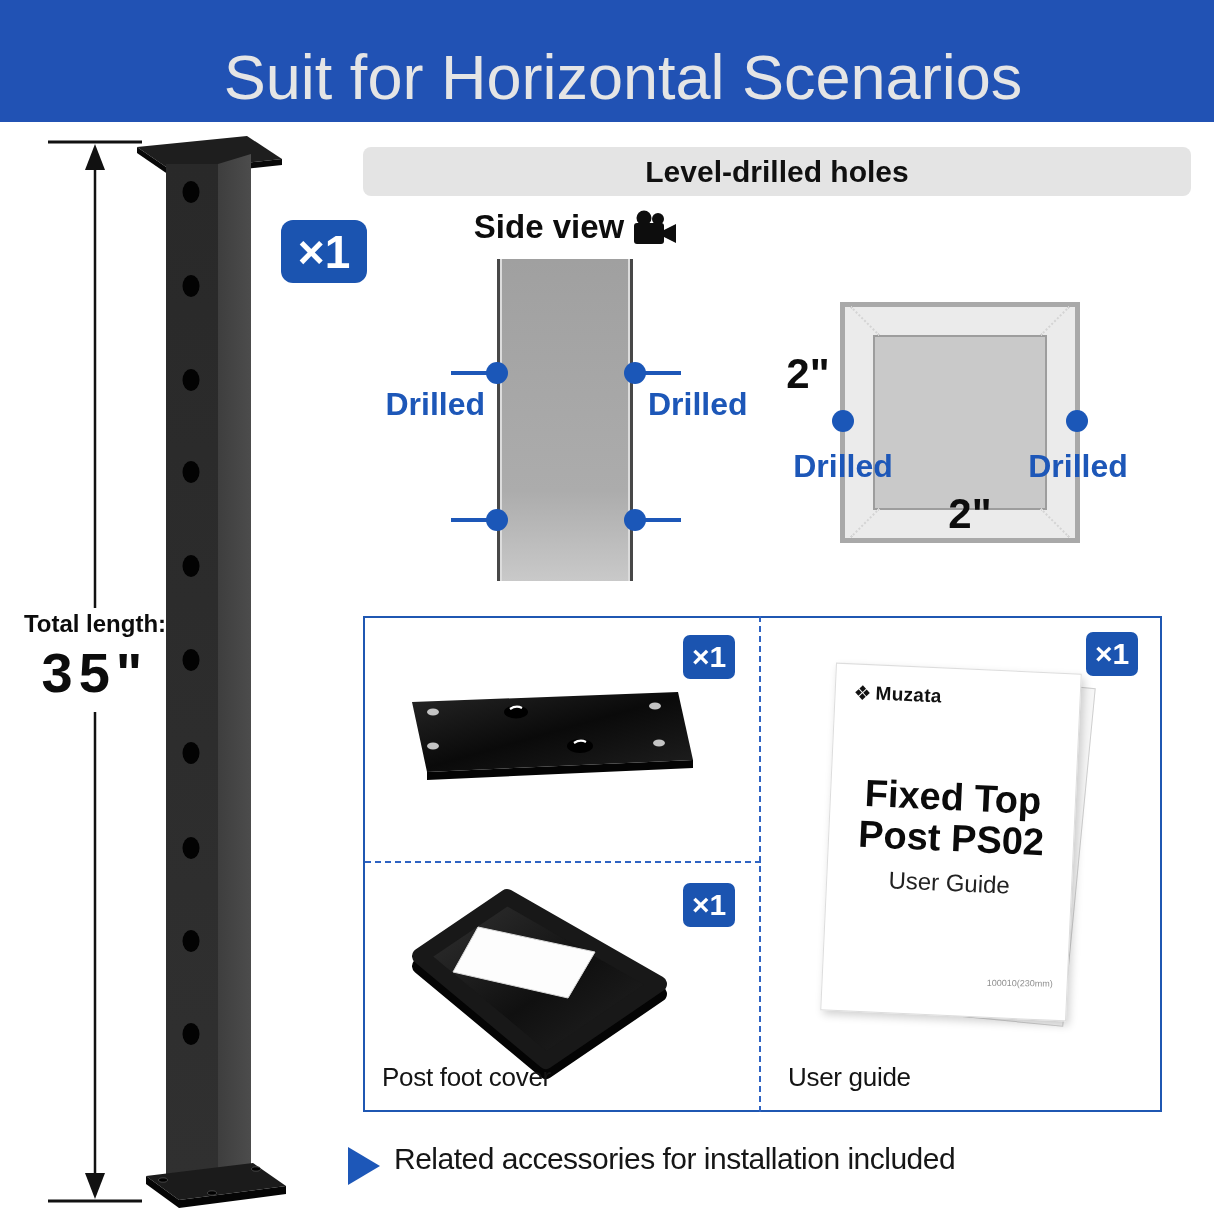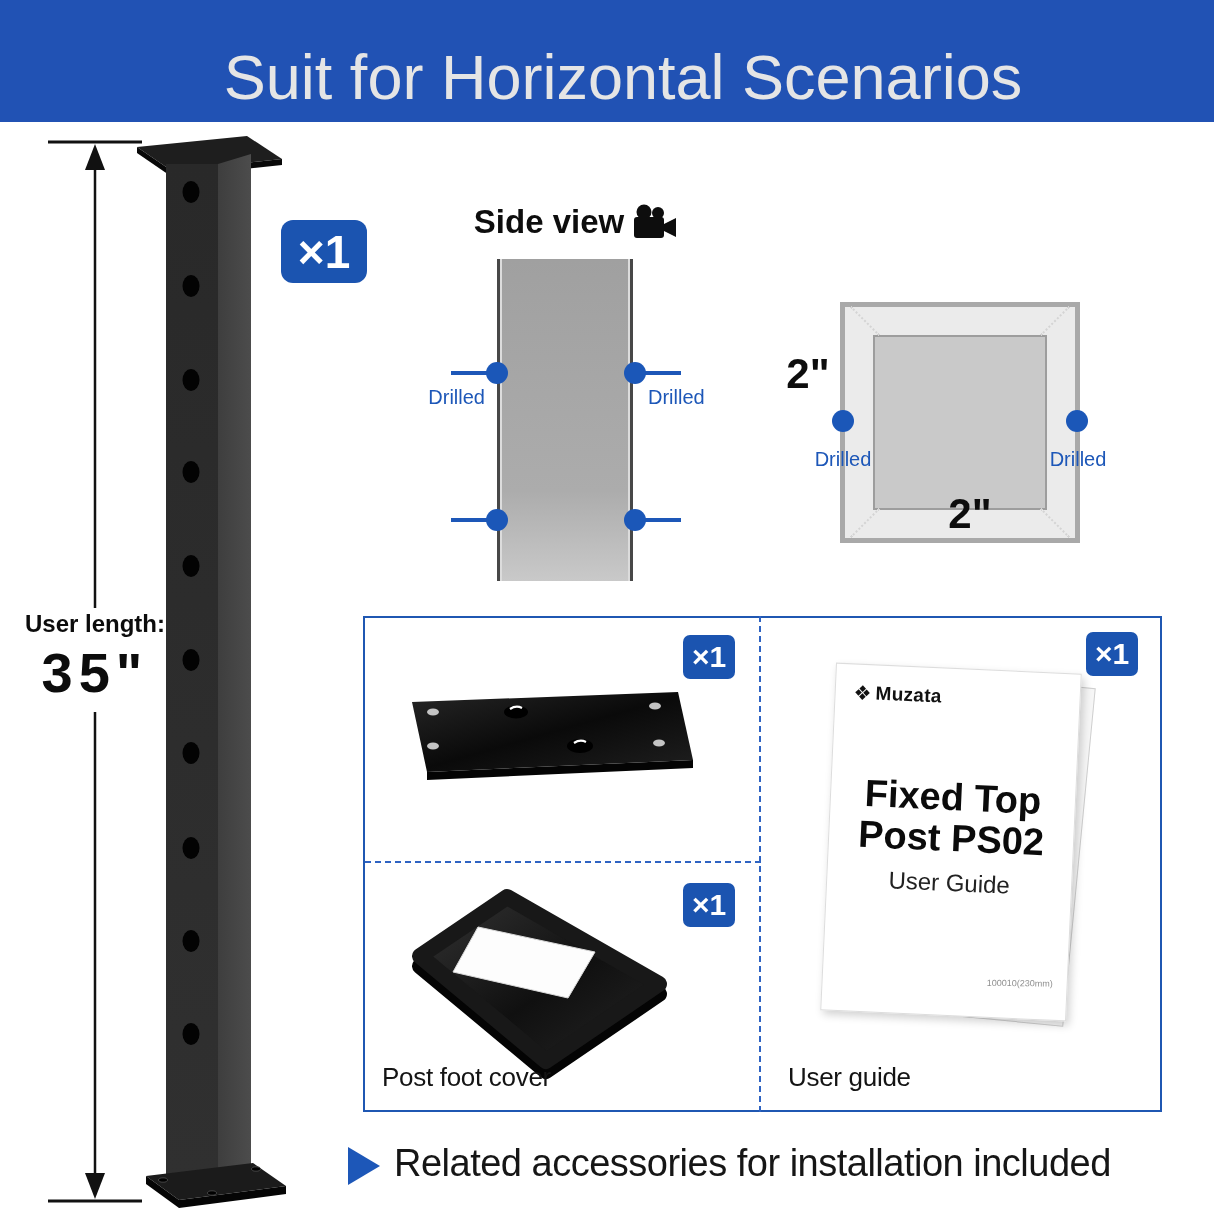--- a/index.html
+++ b/index.html
@@ -21,33 +21,33 @@
   .badge{background:#1b54b0;color:#fff;font-weight:bold;text-align:center;border-radius:10px;
          display:flex;align-items:center;justify-content:center;}
   .badge-post{left:281px;top:220px;width:86px;height:63px;font-size:46px;border-radius:12px;}
   .badge-sm{width:52px;height:44px;font-size:30px;border-radius:7px;}
 
   
   .gray-header{left:363px;top:147px;width:828px;height:49px;background:#e4e4e4;border-radius:8px;}
   .gray-header span{display:block;width:100%;line-height:49px;text-align:center;
                     font-size:30px;font-weight:bold;color:#101010;}
 
-  .view-header{display:flex;align-items:center;justify-content:center;gap:10px;height:48px;}
+  .view-header{display:flex;align-items:flex-end;justify-content:center;gap:10px;height:48px;}
   .view-header span{font-size:33px;font-weight:600;color:#0d0d0d;}
   .side-header{left:440px;top:198px;width:270px;}
   .top-header{left:850px;top:196px;width:230px;}
 
   
   .side-bar{left:497px;top:259px;width:136px;height:322px;box-sizing:border-box;
             background:linear-gradient(180deg,#a0a0a0 0%,#acacac 72%,#c9c9c9 100%);
             border-left:3px solid #474747;border-right:3px solid #474747;
             box-shadow:inset 2px 0 0 #dcdcdc, inset -2px 0 0 #dcdcdc;}
   .dline{height:4px;background:#1d57b8;}
   .dot{width:22px;height:22px;border-radius:50%;background:#1b57b8;}
-  .drilled{font-size:20px;font-weight:normal;color:#1d57b8;}
+  .drilled{font-size:32px;font-weight:bold;color:#1d57b8;}
 
   
   .tv-outer{left:840px;top:302px;width:240px;height:241px;box-sizing:border-box;
             background:#ebebeb;border:5px solid #a9a9a9;}
   .tv-inner{left:873px;top:335px;width:174px;height:175px;box-sizing:border-box;
             background:#c9c9c9;border:2px solid #9d9d9d;}
   .bevel{width:40px;height:0;border-top:2px dotted #d4d4d4;}
   .dim{font-size:42px;font-weight:bold;color:#0d0d0d;text-align:center;}
 
   
@@ -66,21 +66,21 @@
   .guide-brand .glyph{font-size:20px;color:#111;}
   .guide-brand .name{font-size:19px;font-weight:800;color:#111;letter-spacing:0.3px;}
   .guide-title{position:absolute;top:108px;left:0;width:100%;text-align:center;}
   .guide-title .t1,.guide-title .t2{font-size:38px;line-height:1.08;font-weight:800;color:#0b0b0b;}
   .guide-title .sub{font-size:24px;font-weight:500;color:#222;margin-top:10px;}
   .guide-pn{position:absolute;right:14px;bottom:30px;font-size:9px;color:#8f8f8f;transform:rotate(-2deg);}
 
   
   .foot-tri{left:348px;top:1147px;width:0;height:0;
             border-left:32px solid #1d57b8;border-top:19px solid transparent;border-bottom:19px solid transparent;}
-  .foot-note{left:394px;top:1142px;width:820px;font-size:38px;font-weight:500;color:#161616;letter-spacing:-0.5px;}
+  .foot-note{left:394px;top:1142px;width:820px;font-size:30px;font-weight:500;color:#161616;letter-spacing:-0.5px;}
 </style>
 </head>
 <body>
 
 <div id="stage">
 
   <div class="abs banner">
     <h1>Suit for Horizontal Scenarios</h1>
   </div>
 
@@ -127,24 +127,27 @@
         <polygon points="146,1176 253,1163 286,1186 179,1200" fill="#1b1b1b"></polygon>
         <polygon points="179,1200 286,1186 286,1194 179,1208" fill="#050505"></polygon>
         <polygon points="146,1176 179,1200 179,1208 146,1184" fill="#050505"></polygon>
         <ellipse cx="163" cy="1180" rx="4.5" ry="2.2" fill="#000" stroke="#454545" stroke-width="1"></ellipse>
         <ellipse cx="256" cy="1169" rx="4.5" ry="2.2" fill="#000" stroke="#454545" stroke-width="1"></ellipse>
         <ellipse cx="212" cy="1193" rx="4.5" ry="2.2" fill="#000" stroke="#454545" stroke-width="1"></ellipse>
       </g>
     </g>
   </svg>
 
-  <div class="abs total-label">User length:</div>
+  <div class="abs total-label">Total length:</div>
   <div class="abs total-value">35"</div>
   <div class="abs badge badge-post">×1</div>
 
+  <div class="abs gray-header">
+    <span>Level-drilled holes</span>
+  </div>
 
   <div class="abs view-header side-header">
     <span>Side view</span>
     <svg width="42" height="36" viewBox="0 0 42 36" fill="#0d0d0d">
       <circle cx="10" cy="8" r="7.5"></circle>
         <circle cx="24" cy="9" r="6"></circle>
       <rect x="0" y="13" width="30" height="21" rx="3"></rect>
       <polygon points="30,20 42,14 42,33 30,27"></polygon>
     </svg>
   </div>

